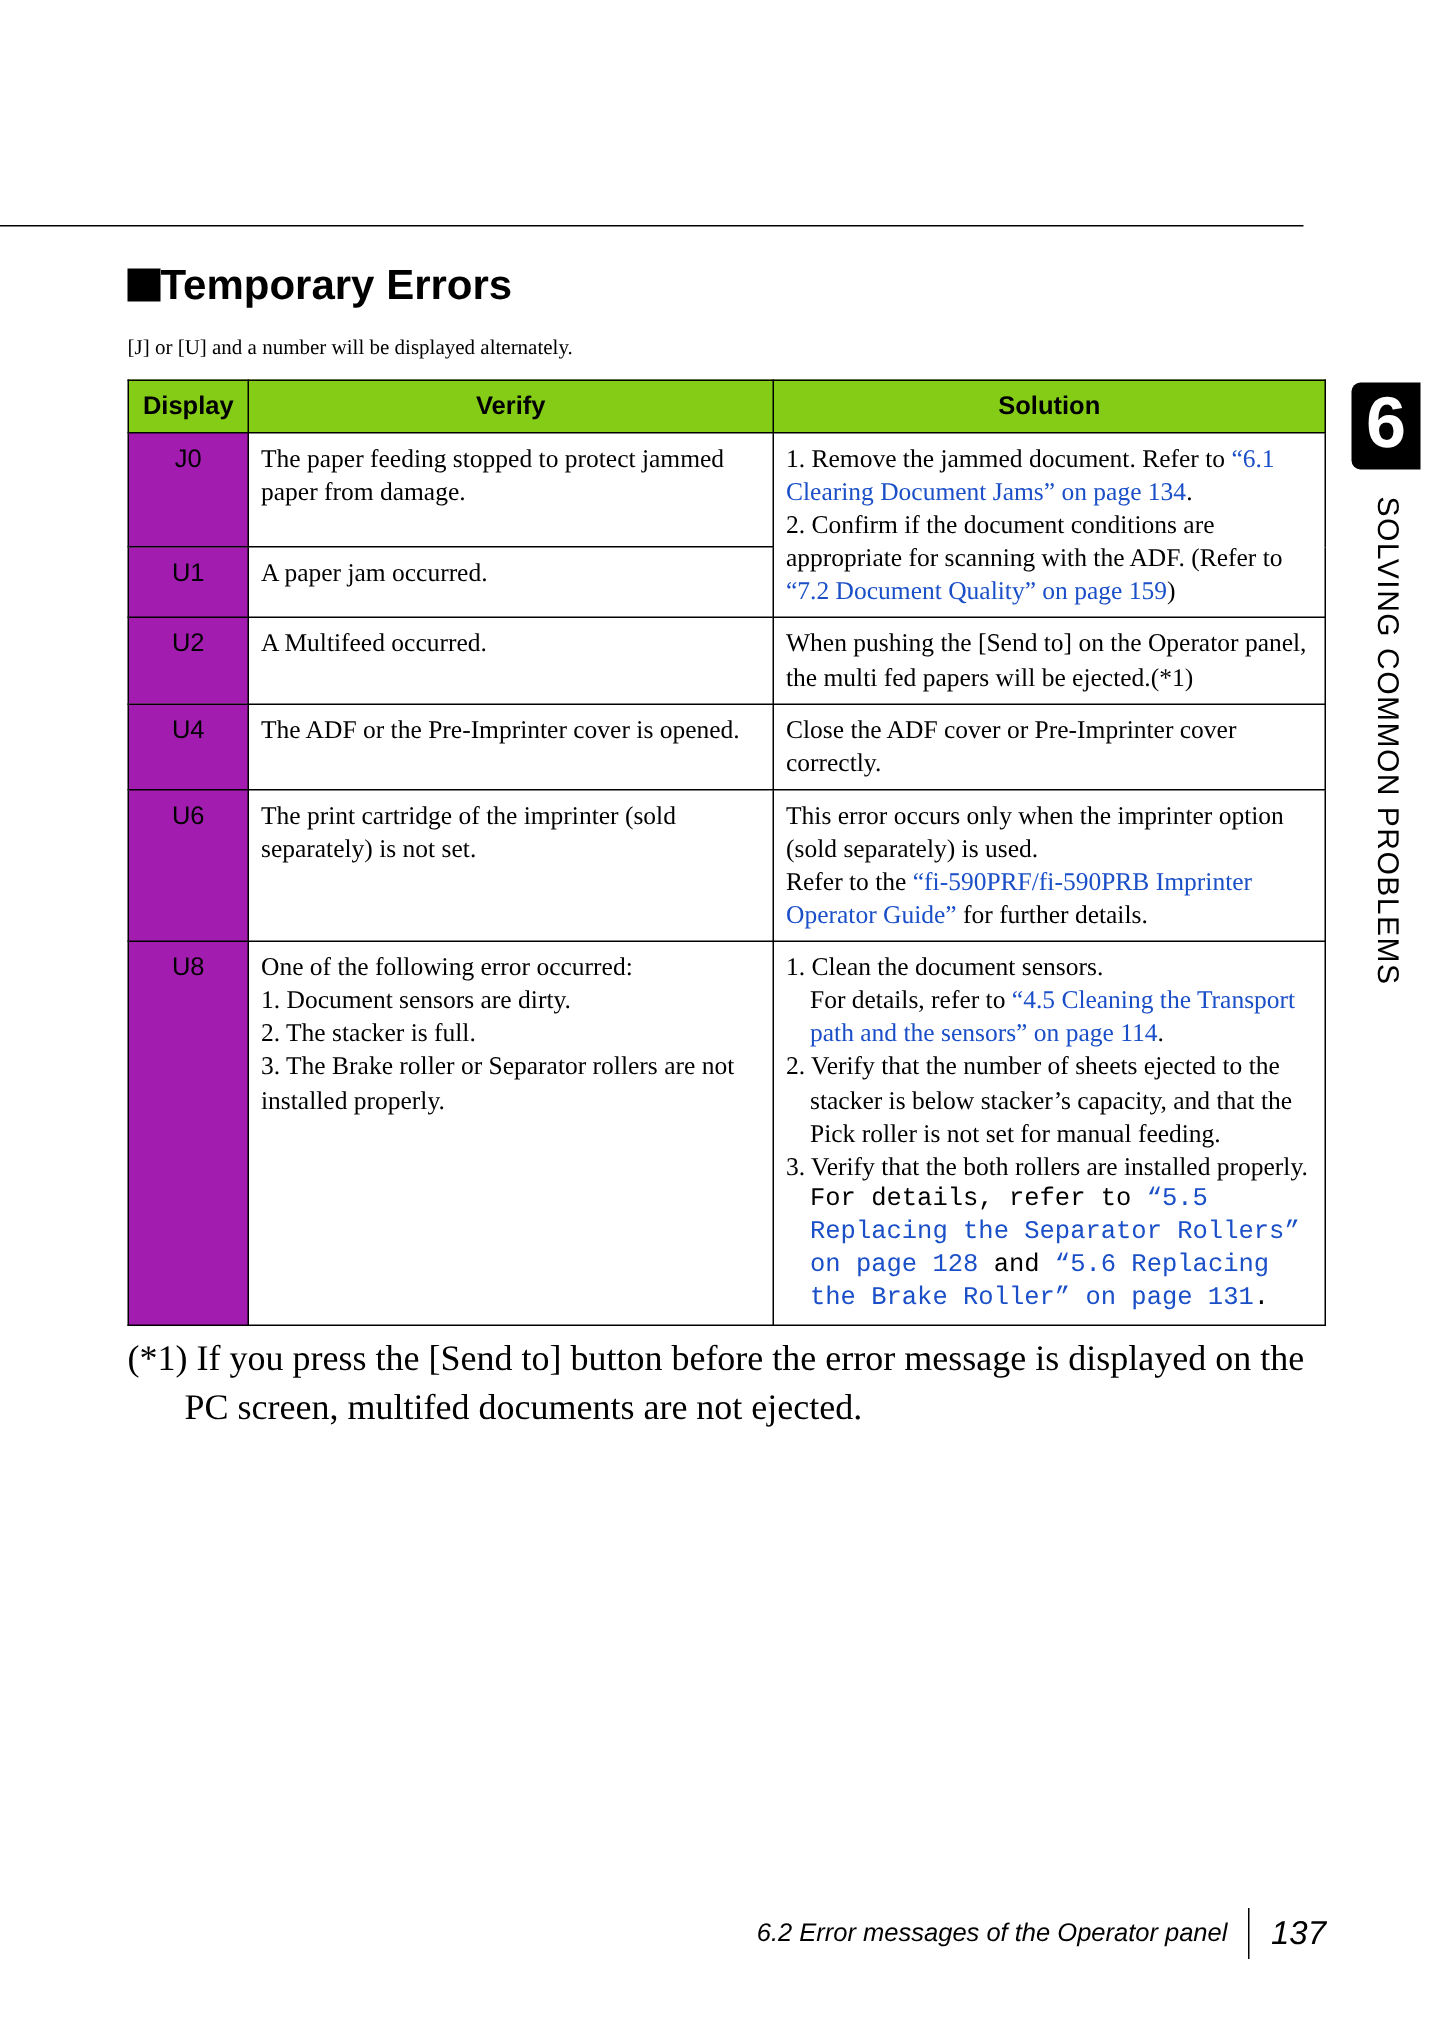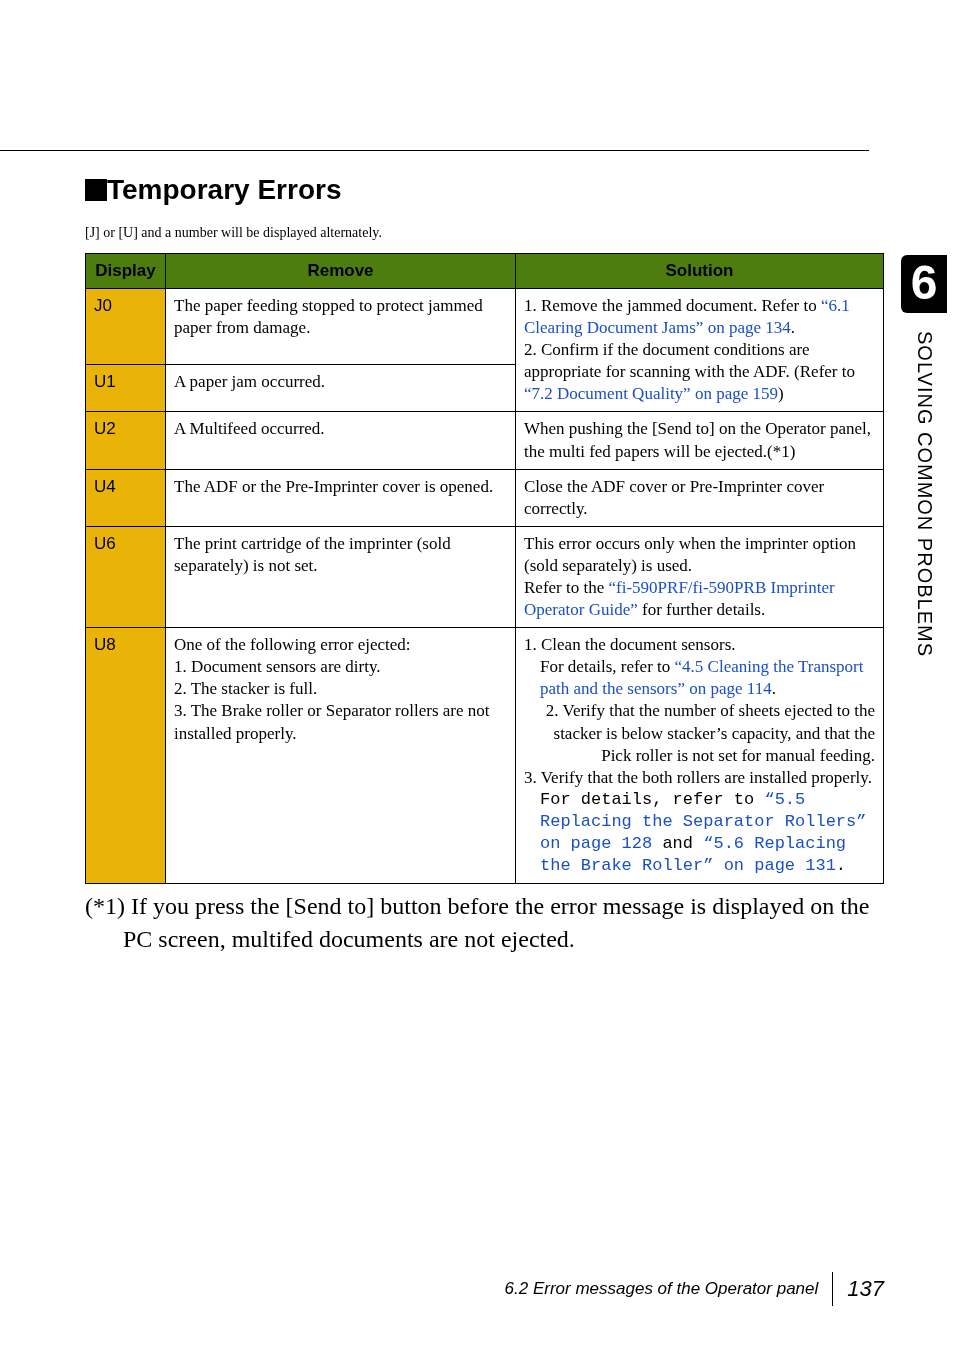--- a/index.html
+++ b/index.html
@@ -79,32 +79,33 @@
     margin-top: 10px;
   }
   table.err th, table.err td {
     border: 1px solid #000;
     vertical-align: top;
     padding: 6px 8px;
     font-size: 17px;
     line-height: 1.3;
   }
   table.err th {
-    background: #4d7c0f;
+    background: #84cc16;
     font-family: Arial, Helvetica, sans-serif;
     font-weight: 700;
     text-align: center;
   }
   col.c1 { width: 80px; }
   col.c2 { width: 350px; }
   col.c3 { width: auto; }
   .code-cell {
-    background: #eab308;
+    background: #a21caf;
     font-family: Arial, Helvetica, sans-serif;
     font-weight: 400;
+    text-align: center;
   }
   .link { color: #1a4fc7; }
   p.footnote {
     font-size: 24px;
     line-height: 1.35;
     margin: 6px 0 0 0;
     padding-left: 38px;
     text-indent: -38px;
   }
   .footer {
@@ -148,21 +149,21 @@
 
   <table class="err">
     <colgroup>
         <col class="c1">
         <col class="c2">
         <col class="c3">
       </colgroup>
     <thead>
       <tr>
         <th>Display</th>
-        <th>Remove</th>
+        <th>Verify</th>
         <th>Solution</th>
       </tr>
     </thead>
     <tbody>
       <tr>
         <td class="code-cell">J0</td>
         <td>The paper feeding stopped to protect jammed paper from damage.</td>
         <td rowspan="2">
           <span>1. Remove the jammed document. Refer to </span><span class="link">“6.1 Clearing Document Jams” on page 134</span><span>.</span><br>
           <span>2. Confirm if the document conditions are appropriate for scanning with the ADF. (Refer to </span><span class="link">“7.2 Document Quality” on page 159</span><span>)</span>
@@ -186,31 +187,31 @@
         <td class="code-cell">U6</td>
         <td>The print cartridge of the imprinter (sold separately) is not set.</td>
         <td>
           <span>This error occurs only when the imprinter option (sold separately) is used.</span><br>
           <span>Refer to the </span><span class="link">“fi-590PRF/fi-590PRB Imprinter Operator Guide”</span><span> for further details.</span>
         </td>
       </tr>
       <tr>
         <td class="code-cell">U8</td>
         <td>
-          <span>One of the following error ejected:</span><br>
+          <span>One of the following error occurred:</span><br>
           <span>1. Document sensors are dirty.</span><br>
           <span>2. The stacker is full.</span><br>
           <span>3. The Brake roller or Separator rollers are not installed properly.</span>
         </td>
         <td>
           <div>1. Clean the document sensors.</div>
           <div style="padding-left:16px;">
             <span>For details, refer to </span><span class="link">“4.5 Cleaning the Transport path and the sensors” on page 114</span><span>.</span>
           </div>
-          <div style="padding-left:16px;text-indent:-16px;text-align:right;">2. Verify that the number of sheets ejected to the stacker is below stacker’s capacity, and that the Pick roller is not set for manual feeding.</div>
+          <div style="padding-left:16px;text-indent:-16px;">2. Verify that the number of sheets ejected to the stacker is below stacker’s capacity, and that the Pick roller is not set for manual feeding.</div>
           <div style="padding-left:16px;text-indent:-16px;">3. Verify that the both rollers are installed properly.</div>
           <div style="padding-left:16px;font-family:Liberation Mono, monospace;">
             <span>For details, refer to </span><span class="link">“5.5 Replacing the Separator Rollers” on page 128</span><span> and </span><span class="link">“5.6 Replacing the Brake Roller” on page 131</span><span>.</span>
           </div>
         </td>
       </tr>
     </tbody>
   </table>
 
   <p class="footnote">(*1) If you press the [Send to] button before the error message is displayed on the PC screen, multifed documents are not ejected.</p>

